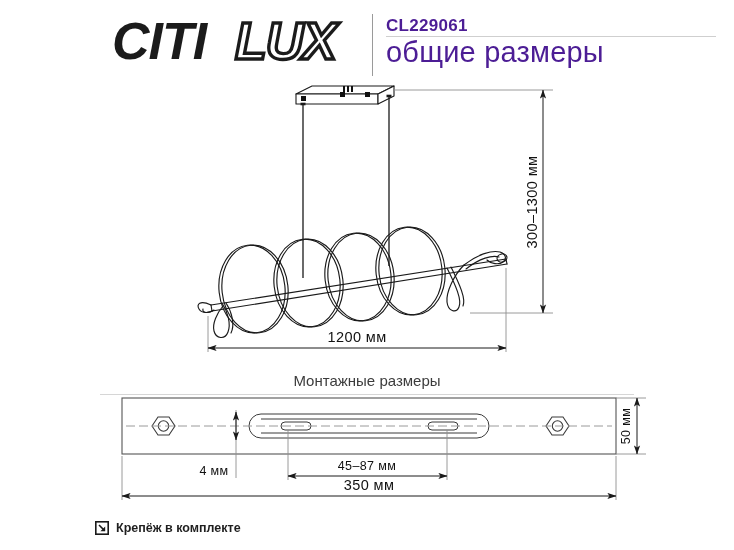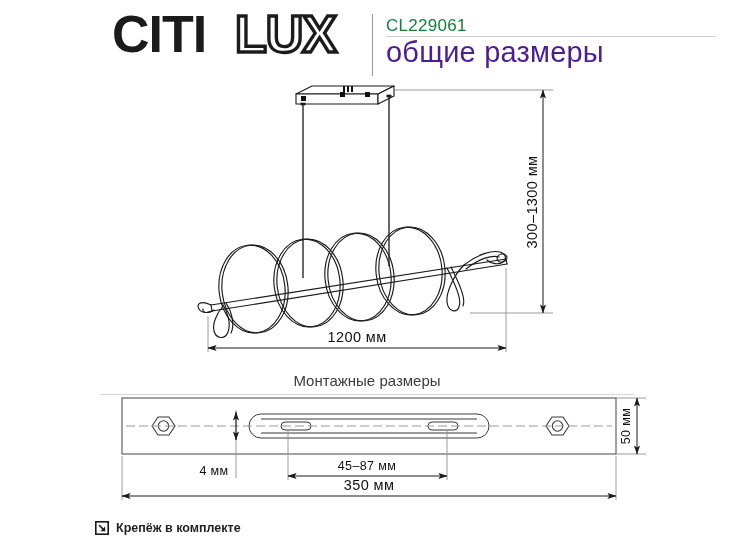--- a/index.html
+++ b/index.html
@@ -2,24 +2,24 @@
 <html><head>
 <meta charset="utf-8">
 <style>
   html,body{margin:0;padding:0;}
   body{
     width:734px;height:550px;background:#ffffff;
     font-family:"Liberation Sans", sans-serif;
     color:#1a1a1a;overflow:hidden;position:relative;
   }
   #sheet{position:absolute;inset:0;width:734px;height:550px;}
-  .logo-wrap{position:absolute;left:112px;top:8px;}
+  .logo-wrap{position:absolute;left:112px;top:15px;font-style:italic;}
   .hdr-code{
     position:absolute;left:386px;top:16px;
-    font-size:17px;color:#15803d;letter-spacing:.3px;
+    font-size:17px;color:#4c1d95;letter-spacing:.3px;font-weight:bold;
   }
   .hdr-title{
     position:absolute;left:386px;top:36px;
     font-size:29px;color:#4c1d95;letter-spacing:.2px;white-space:nowrap;
   }
   .hdr-rule{position:absolute;left:386px;top:36px;width:330px;height:1px;background:#cfcfcf;}
   .hdr-bar{position:absolute;left:372px;top:14px;width:1px;height:62px;background:#9a9a9a;}
   .sec-title{
     position:absolute;left:0;top:372px;width:734px;text-align:center;
     font-size:15px;color:#3c3c3c;

